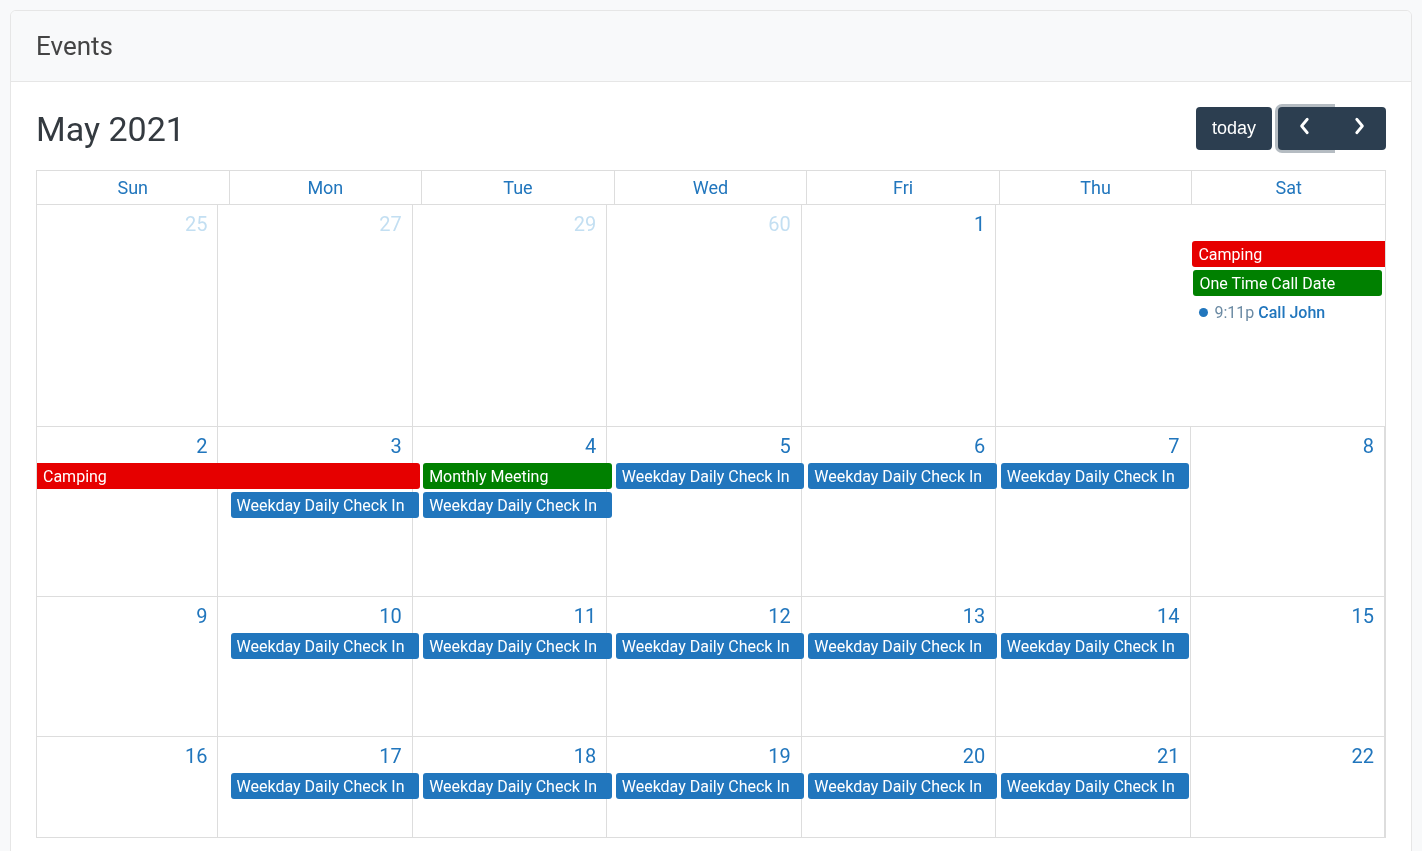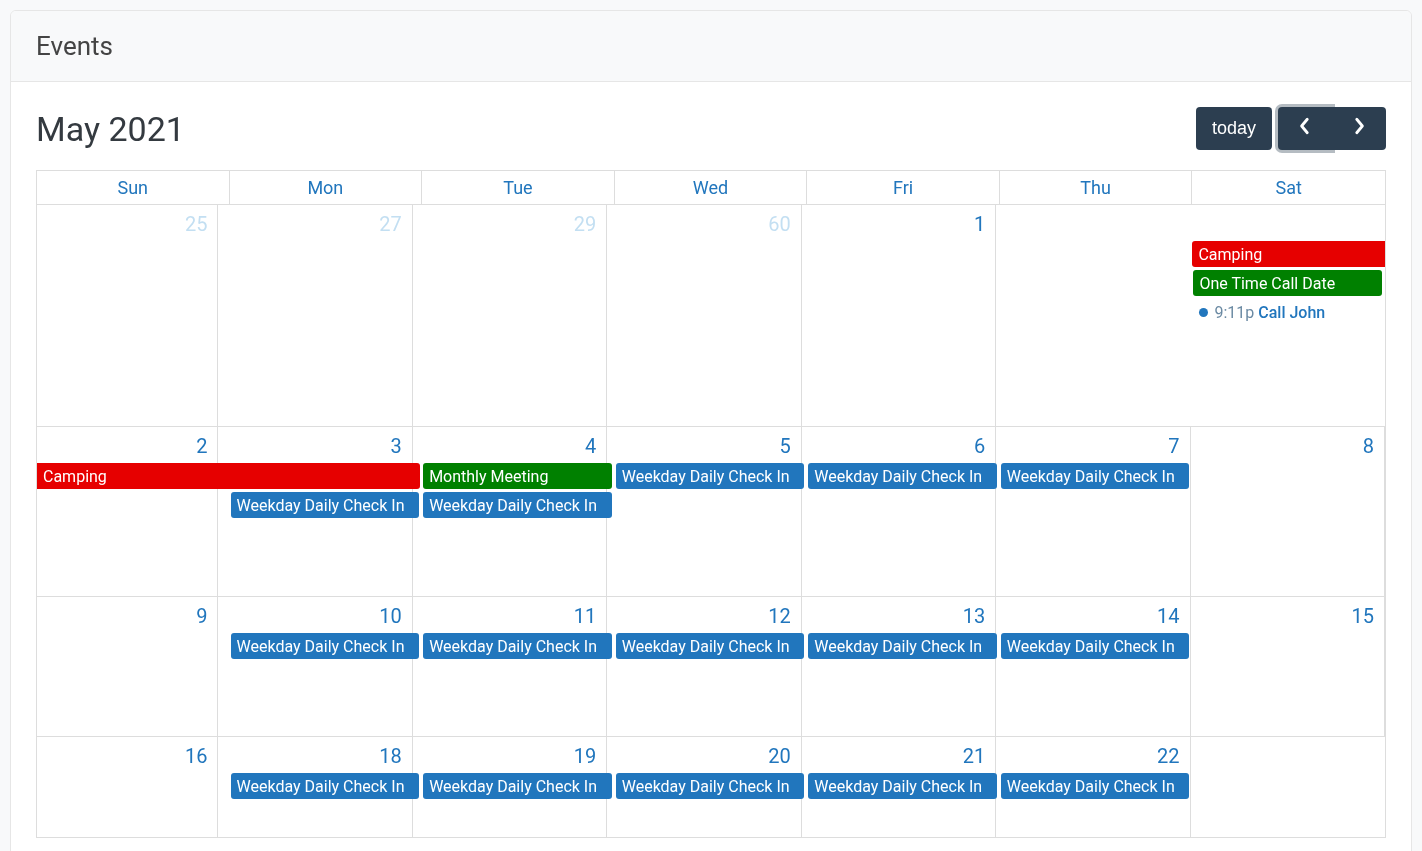--- a/index.html
+++ b/index.html
@@ -310,20 +310,23 @@
               </div>
           </div>
         </div>
       </div>
 
       <div class="week shorter" style="border-bottom:none;">
         <div class="daycell">
             <div class="daynum">16</div>
           </div>
         <div class="daycell">
+            <div class="daynum">17</div>
+          </div>
+        <div class="daycell">
             <div class="daynum">18</div>
           </div>
         <div class="daycell">
             <div class="daynum">19</div>
           </div>
         <div class="daycell">
             <div class="daynum">20</div>
           </div>
         <div class="daycell">
             <div class="daynum">21</div>

